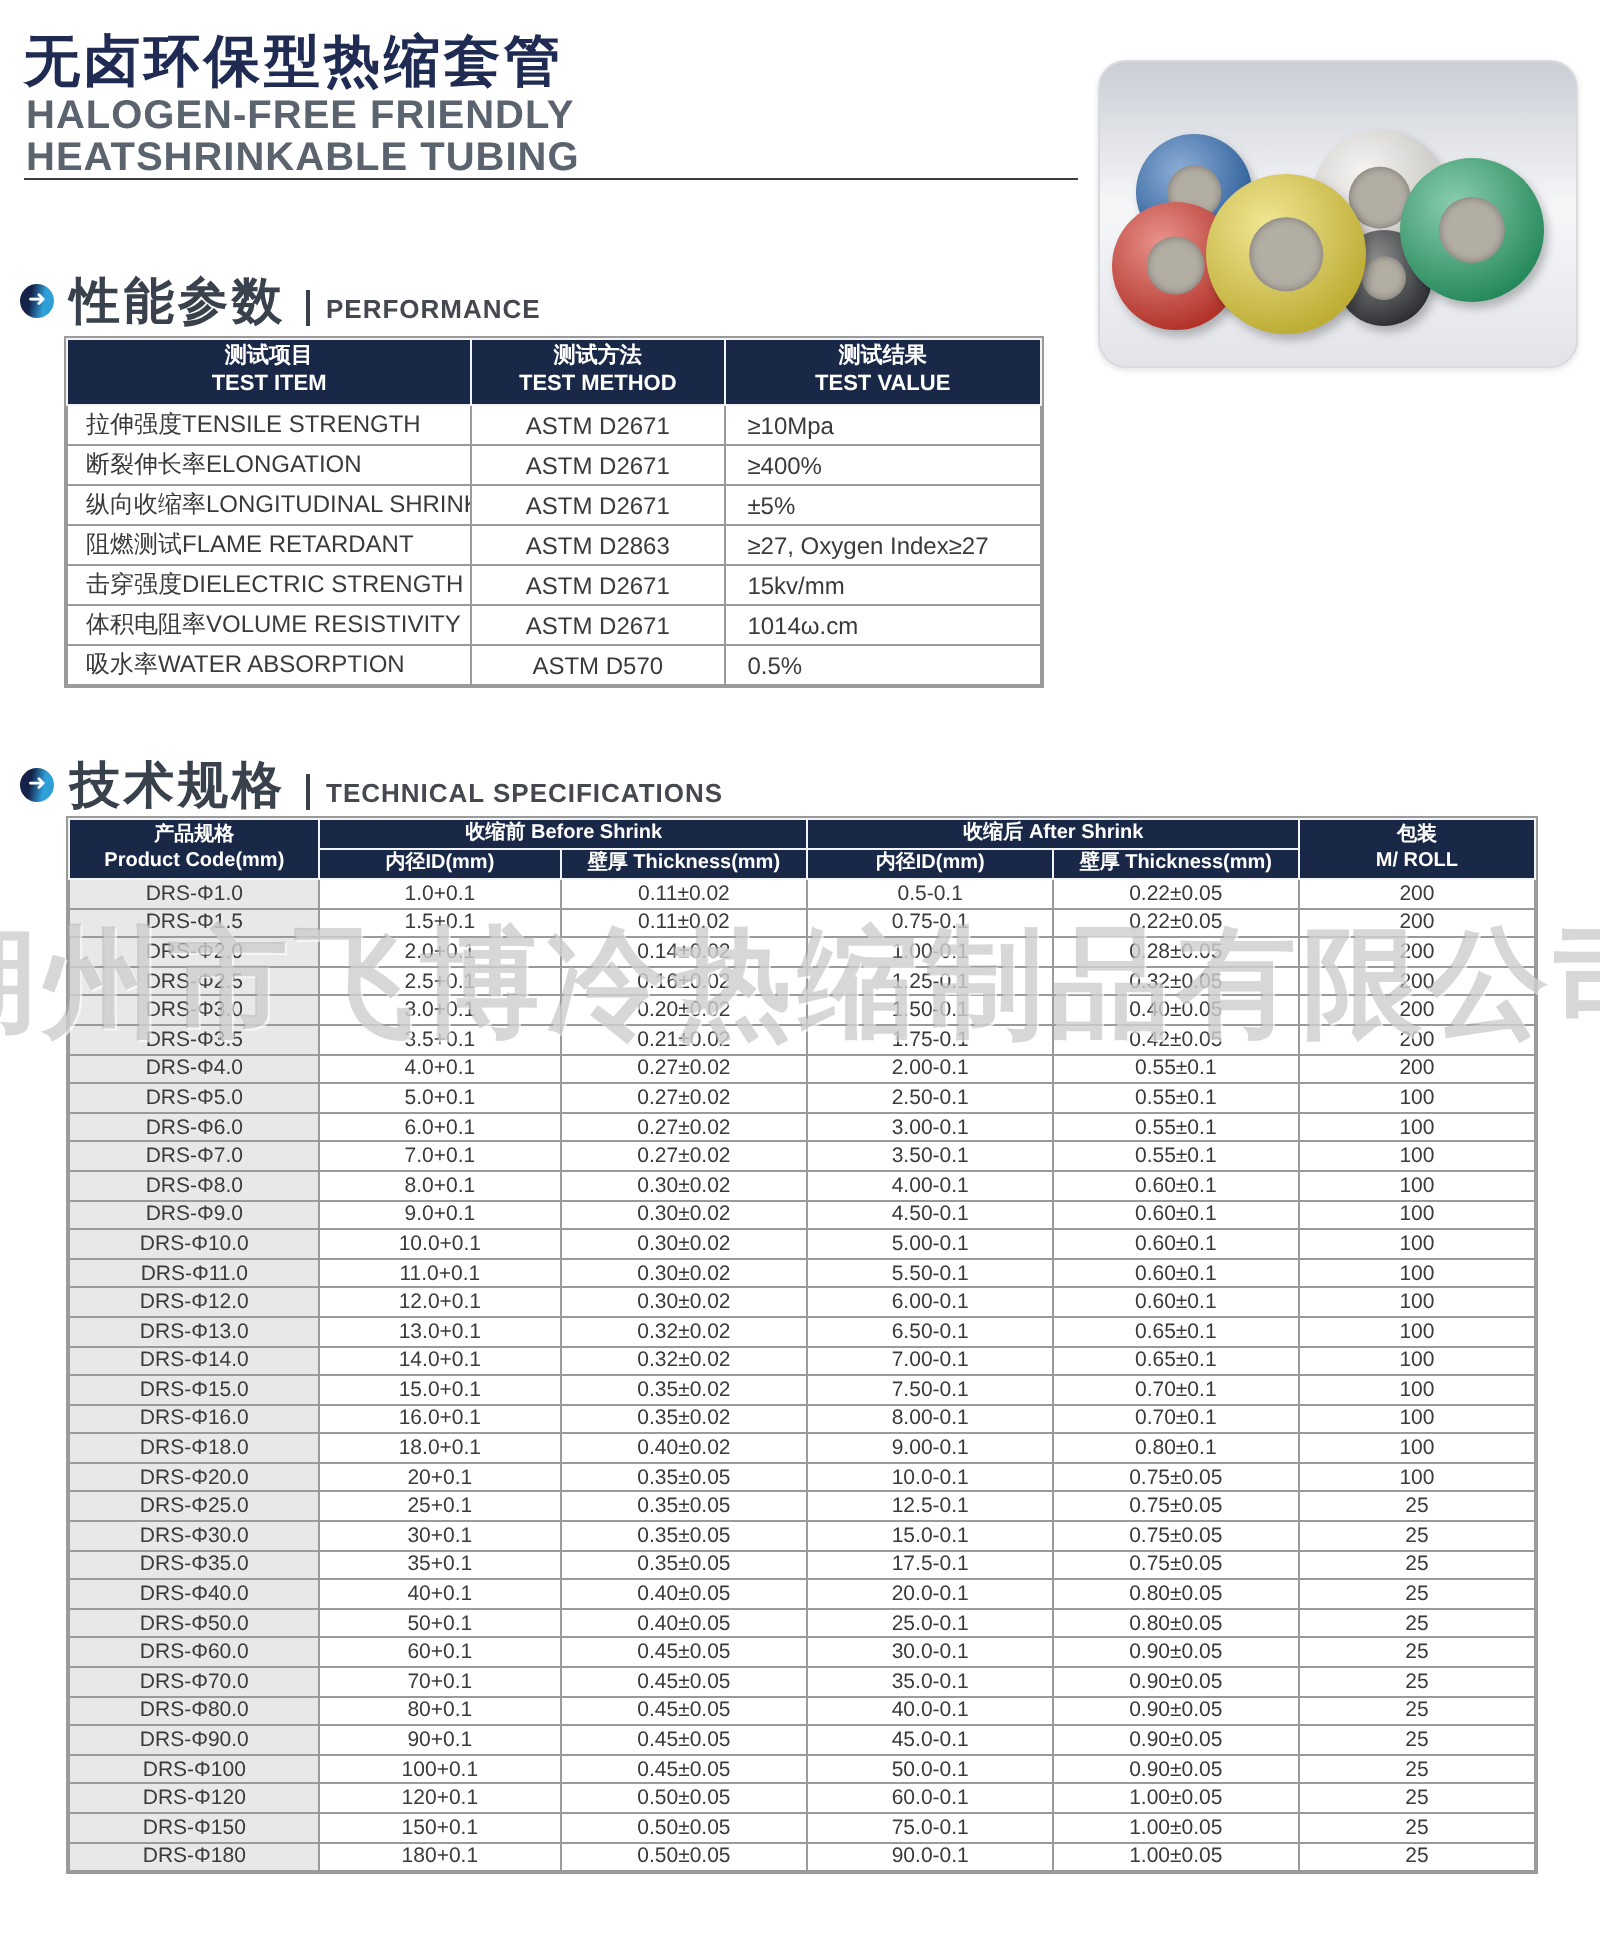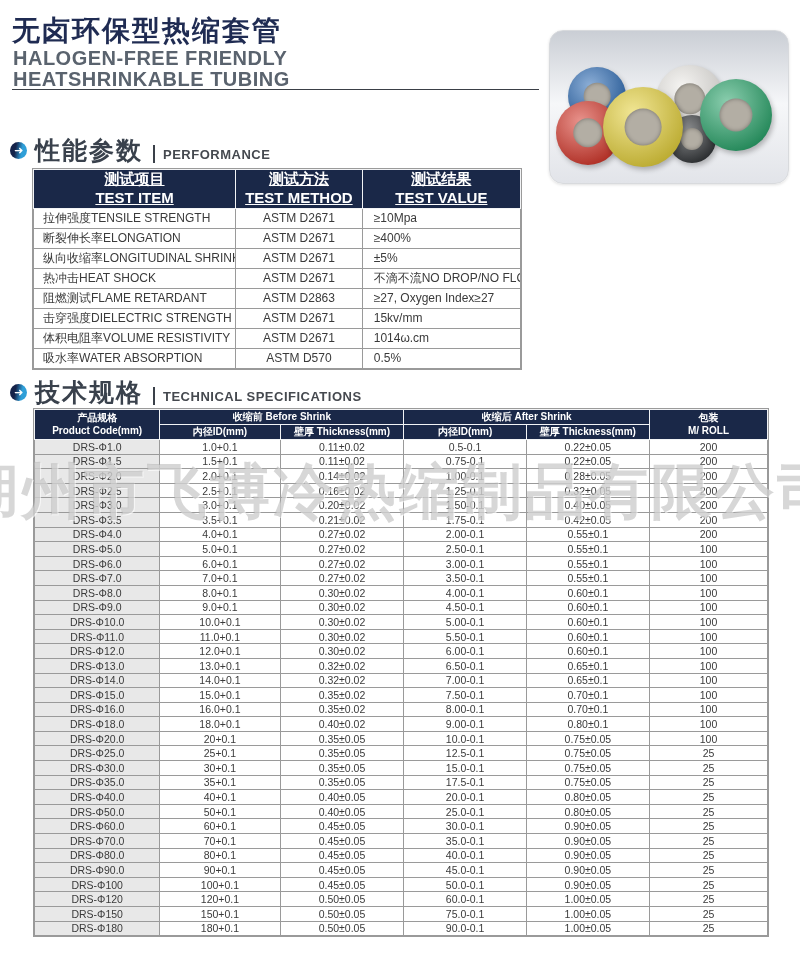--- a/index.html
+++ b/index.html
@@ -46,21 +46,21 @@
 
   
   table{border-collapse:collapse;table-layout:fixed;width:100%;}
   .tbl-wrap{position:absolute;border:1px solid #9a9a9a;background:#fff;}
   th{background:#1a2848;color:#fff;font-weight:bold;border:1px solid #f2f3f5;
      padding:0;line-height:1.25;}
   td{border:1px solid #9a9a9a;color:#3a3a3a;background:#fff;overflow:hidden;
      white-space:nowrap;}
 
   .perf-wrap{left:32px;top:168px;width:488px;}
-  .perf-wrap th{font-size:15px;height:15px;text-decoration:underline;}
+  .perf-wrap th{font-size:11px;height:15px;}
   .perf-wrap thead th{height:32px;}
   .perf-wrap td{font-size:12px;height:17px;}
   .perf-wrap td:nth-child(1){text-align:left;padding-left:9px;}
   .perf-wrap td:nth-child(2){text-align:center;margin-top:35px;}
   .perf-wrap td:nth-child(3){text-align:left;padding-left:11px;}
 
   .spec-wrap{left:33px;top:408px;width:734px;}
   .spec-wrap th{font-size:10px;height:14px;}
   .spec-wrap td{font-size:10.5px;height:13.6px;text-align:center;padding:0;}
   .spec-wrap tbody td:first-child{background:#e8e8e8;}
@@ -142,25 +142,20 @@
           </tr>
           <tr>
             <td>断裂伸长率ELONGATION</td>
             <td>ASTM D2671</td>
             <td>≥400%</td>
           </tr>
           <tr>
             <td>纵向收缩率LONGITUDINAL SHRINK RATIO</td>
             <td>ASTM D2671</td>
             <td>±5%</td>
-          </tr>
-          <tr>
-            <td>热冲击HEAT SHOCK</td>
-            <td>ASTM D2671</td>
-            <td>不滴不流NO DROP/NO FLOW</td>
           </tr>
           <tr>
             <td>阻燃测试FLAME RETARDANT</td>
             <td>ASTM D2863</td>
             <td>≥27, Oxygen Index≥27</td>
           </tr>
           <tr>
             <td>击穿强度DIELECTRIC STRENGTH</td>
             <td>ASTM D2671</td>
             <td>15kv/mm</td>

